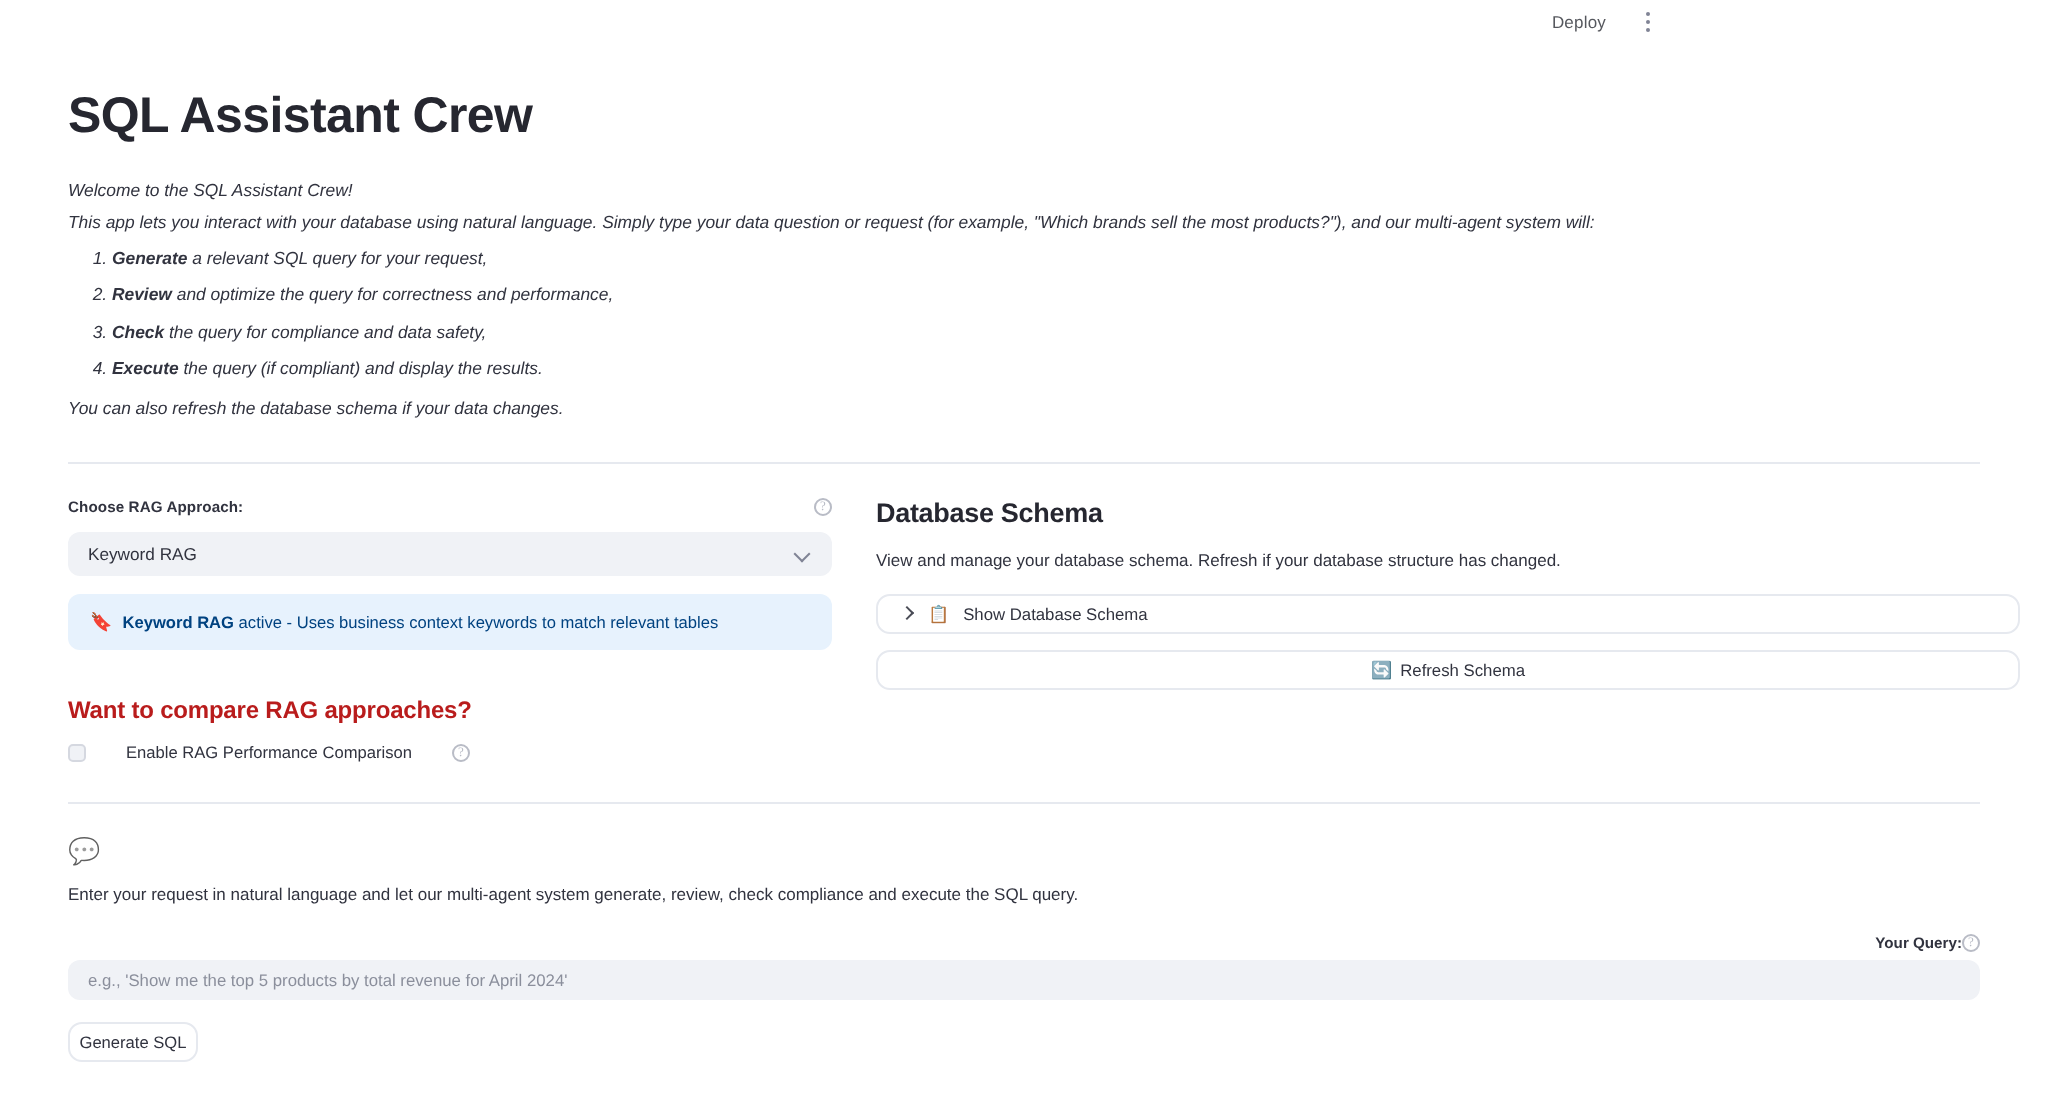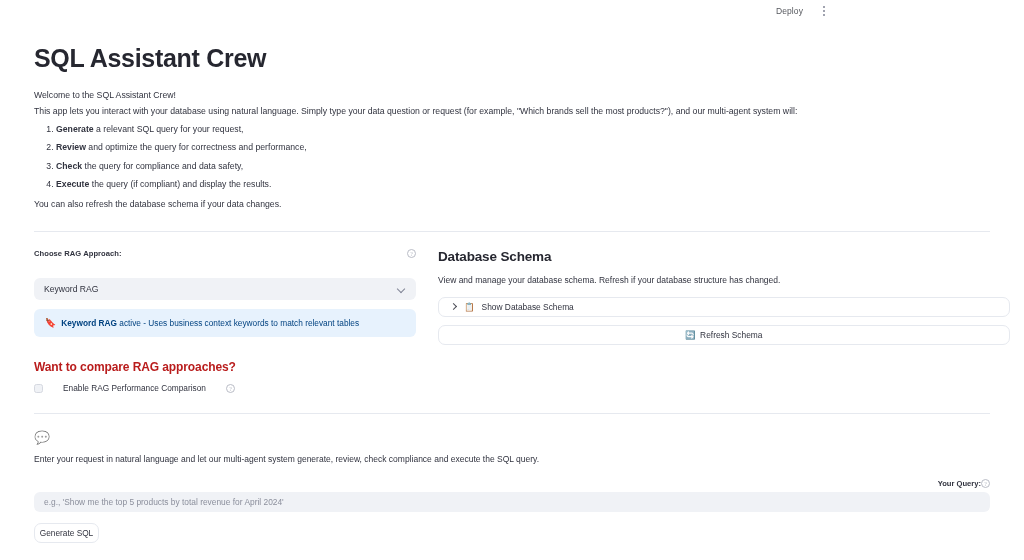--- a/index.html
+++ b/index.html
@@ -32,43 +32,43 @@
   }
   .kebab i { width: 2px; height: 2px; border-radius: 50%; background: #808495; display:block; }
 
   
   .page { position: absolute; top: 22px; left: 0; width: 1024px; padding: 0 34px; }
 
   h1.title {
     font-size: 25px; font-weight: 700; letter-spacing: -.3px;
     color: #262730; margin: 22px 0 16px 0; line-height: 1.15;
   }
-  p.para { font-size: 8.7px; line-height: 1.55; margin: 0 0 3px 0; color: #31333f; }
-
-  ol.steps { margin: 4px 0 6px 0; padding-left: 22px; }
+  p.para { font-size: 8.7px; line-height: 1.55; margin: 0 0 3px 0; color: #31333f; font-style: italic; }
+
+  ol.steps { margin: 4px 0 6px 0; padding-left: 22px; font-style: italic; }
   ol.steps li { font-size: 8.7px; line-height: 1.55; margin-bottom: 5px; color: #31333f; }
   ol.steps li b { font-weight: 700; }
 
   hr.div {
     border: none; border-top: 1px solid #e6e9ef; margin: 20px 0 0 0; height: 1px;
   }
 
   
   .cols { display: flex; gap: 22px; margin-top: 17px; }
   .col-left { width: 382px; flex: 0 0 382px; }
   .col-right { width: 572px; flex: 0 0 572px; }
 
   h3.sec {
     font-size: 13.5px; font-weight: 700; color: #262730;
     margin: 0 0 10px 0; letter-spacing: -.15px;
   }
 
   .field-label-row {
     display: flex; align-items: flex-start; justify-content: space-between;
-    margin-bottom: 20px;
+    margin-bottom: 8px;
   }
   .field-label { font-size: 7.6px; font-weight: 700; color: #31333f; letter-spacing: .05px; }
 
   .help-icon {
     width: 9px; height: 9px; border-radius: 50%;
     border: 1px solid #b9bcc6; color: #b9bcc6;
     font-size: 6.5px; line-height: 7.5px; text-align: center;
     cursor: pointer; font-family: "Liberation Serif", serif; flex: none;
   }
 

